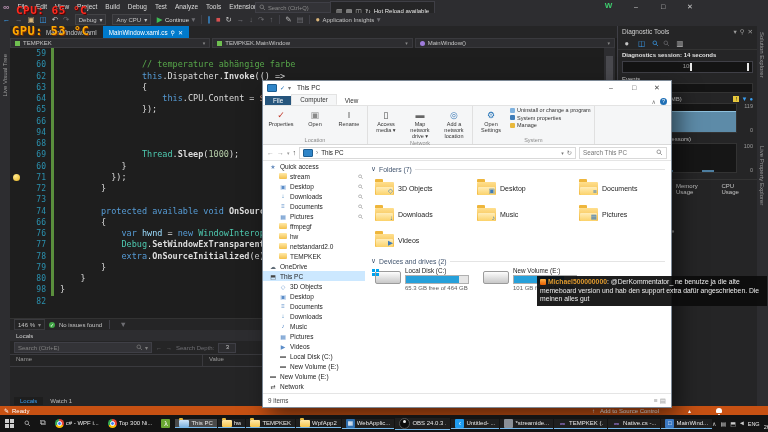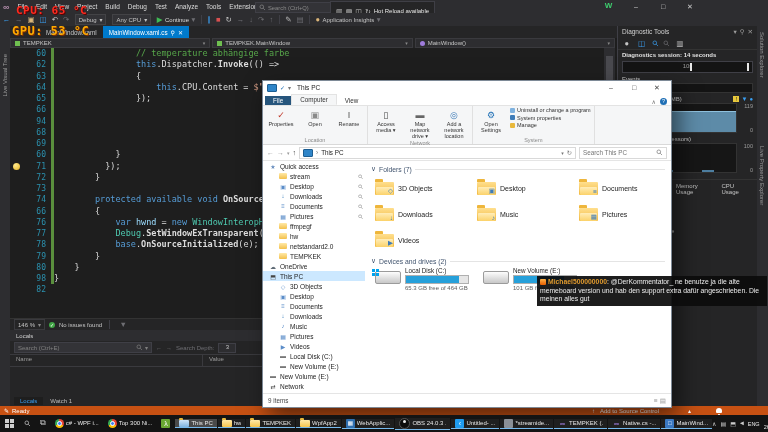--- a/index.html
+++ b/index.html
@@ -43,21 +43,21 @@
   #lstrip .vtext{transform:rotate(180deg);position:absolute;left:2px;top:28px}
   .rstrip-t1{position:absolute;left:3px;top:6px}
   .rstrip-t2{position:absolute;left:3px;top:120px}
   
   #editor{left:10px;top:48px;width:605px;height:270px;background:#1e1e1e;overflow:hidden;z-index:1}
   .cl{display:flex;height:11.25px;line-height:11.25px;font-family:"DejaVu Sans Mono",monospace;font-size:8.5px}
   .bpm{width:14px;flex:0 0 auto;position:relative}
   .ln{width:22px;flex:0 0 auto;text-align:right;color:#2b91af;padding-right:5px;font-size:8px}
   .chg{width:3px;flex:0 0 auto;background:#5a8f3d}
   .chg.off{background:transparent}
-  .ct{white-space:pre;}
+  .ct{white-space:pre;padding-left:6px}
   .s-k{color:#569cd6}.s-t{color:#4ec9b0}.s-c{color:#57a64a}.s-s{color:#d69d85}
   .s-n2{color:#b5cea8}.s-p{color:#dcdcdc}.s-l{color:#9cdcfe}.s-m{color:#dcdcdc;font-weight:bold}
   .bulb{position:absolute;left:3px;top:2px;width:7px;height:7px;border-radius:50%;
     background:radial-gradient(circle at 35% 30%,#ffe98e,#e8b421)}
   #edscroll{left:604px;top:48px;width:11px;height:270px;background:#2d2d30;z-index:1}
   #edscroll .thumb{position:absolute;left:2px;top:8px;width:7px;height:60px;background:#4a4a4f}
   
   #edstatus{left:10px;top:318px;width:605px;height:12px;background:#252526;display:flex;align-items:center;
     font-size:6px;color:#c5c5c5;gap:4px;padding-left:4px;box-sizing:border-box;border-top:1px solid #333;z-index:1}
   .zoombox{display:flex;align-items:center;gap:3px;border:1px solid #3a3a3e;padding:1px 3px}
@@ -305,20 +305,26 @@
     <span class="vtext">Live Visual Tree</span>
   </div>
   <div id="rstrip" class="abs">
     <span class="vtext rstrip-t1">Solution Explorer</span>
     <span class="vtext rstrip-t2">Live Property Explorer</span>
   </div>
 
   <div id="editor" class="abs">
       <div class="cl">
         <span class="bpm"></span>
+        <span class="ln">59</span>
+        <span class="chg"></span>
+        <span class="ct"></span>
+      </div>
+      <div class="cl">
+        <span class="bpm"></span>
         <span class="ln">60</span>
         <span class="chg"></span>
         <span class="ct"><span class="s-p">                </span><span class="s-c">// temperature abhängige farbe</span></span>
       </div>
       <div class="cl">
         <span class="bpm"></span>
         <span class="ln">62</span>
         <span class="chg"></span>
         <span class="ct"><span class="s-p">                </span><span class="s-k">this</span><span class="s-p">.Dispatcher.</span><span class="s-m">Invoke</span><span class="s-p">(() =&gt;</span></span>
       </div>
@@ -354,20 +360,21 @@
       <div class="cl">
         <span class="bpm"></span>
         <span class="ln">68</span>
         <span class="chg"></span>
         <span class="ct"></span>
       </div>
       <div class="cl">
         <span class="bpm"></span>
         <span class="ln">69</span>
         <span class="chg"></span>
+        <span class="ct"><span class="s-p">                </span><span class="s-t">Thread</span><span class="s-p">.</span><span class="s-m">Sleep</span><span class="s-p">(</span><span class="s-n2">1000</span><span class="s-p">);</span></span>
       </div>
       <div class="cl">
         <span class="bpm"></span>
         <span class="ln">60</span>
         <span class="chg"></span>
         <span class="ct"><span class="s-p">            }</span></span>
       </div>
       <div class="cl">
         <span class="bpm">
           <span class="bulb"></span>
@@ -409,21 +416,21 @@
       <div class="cl">
         <span class="bpm"></span>
         <span class="ln">77</span>
         <span class="chg"></span>
         <span class="ct"><span class="s-p">            </span><span class="s-t">Debug</span><span class="s-p">.</span><span class="s-m">SetWindowExTransparent</span><span class="s-p">(</span><span class="s-l">hwnd</span><span class="s-p">);</span></span>
       </div>
       <div class="cl">
         <span class="bpm"></span>
         <span class="ln">78</span>
         <span class="chg"></span>
-        <span class="ct"><span class="s-p">            </span><span class="s-k">base</span><span class="s-p">.</span><span class="s-m">OnSourceInitialized</span><span class="s-p">(e);</span></span>
+        <span class="ct"><span class="s-p">            </span><span class="s-k">extra</span><span class="s-p">.</span><span class="s-m">OnSourceInitialized</span><span class="s-p">(e);</span></span>
       </div>
       <div class="cl">
         <span class="bpm"></span>
         <span class="ln">79</span>
         <span class="chg"></span>
         <span class="ct"><span class="s-p">        }</span></span>
       </div>
       <div class="cl">
         <span class="bpm"></span>
         <span class="ln">80</span>

